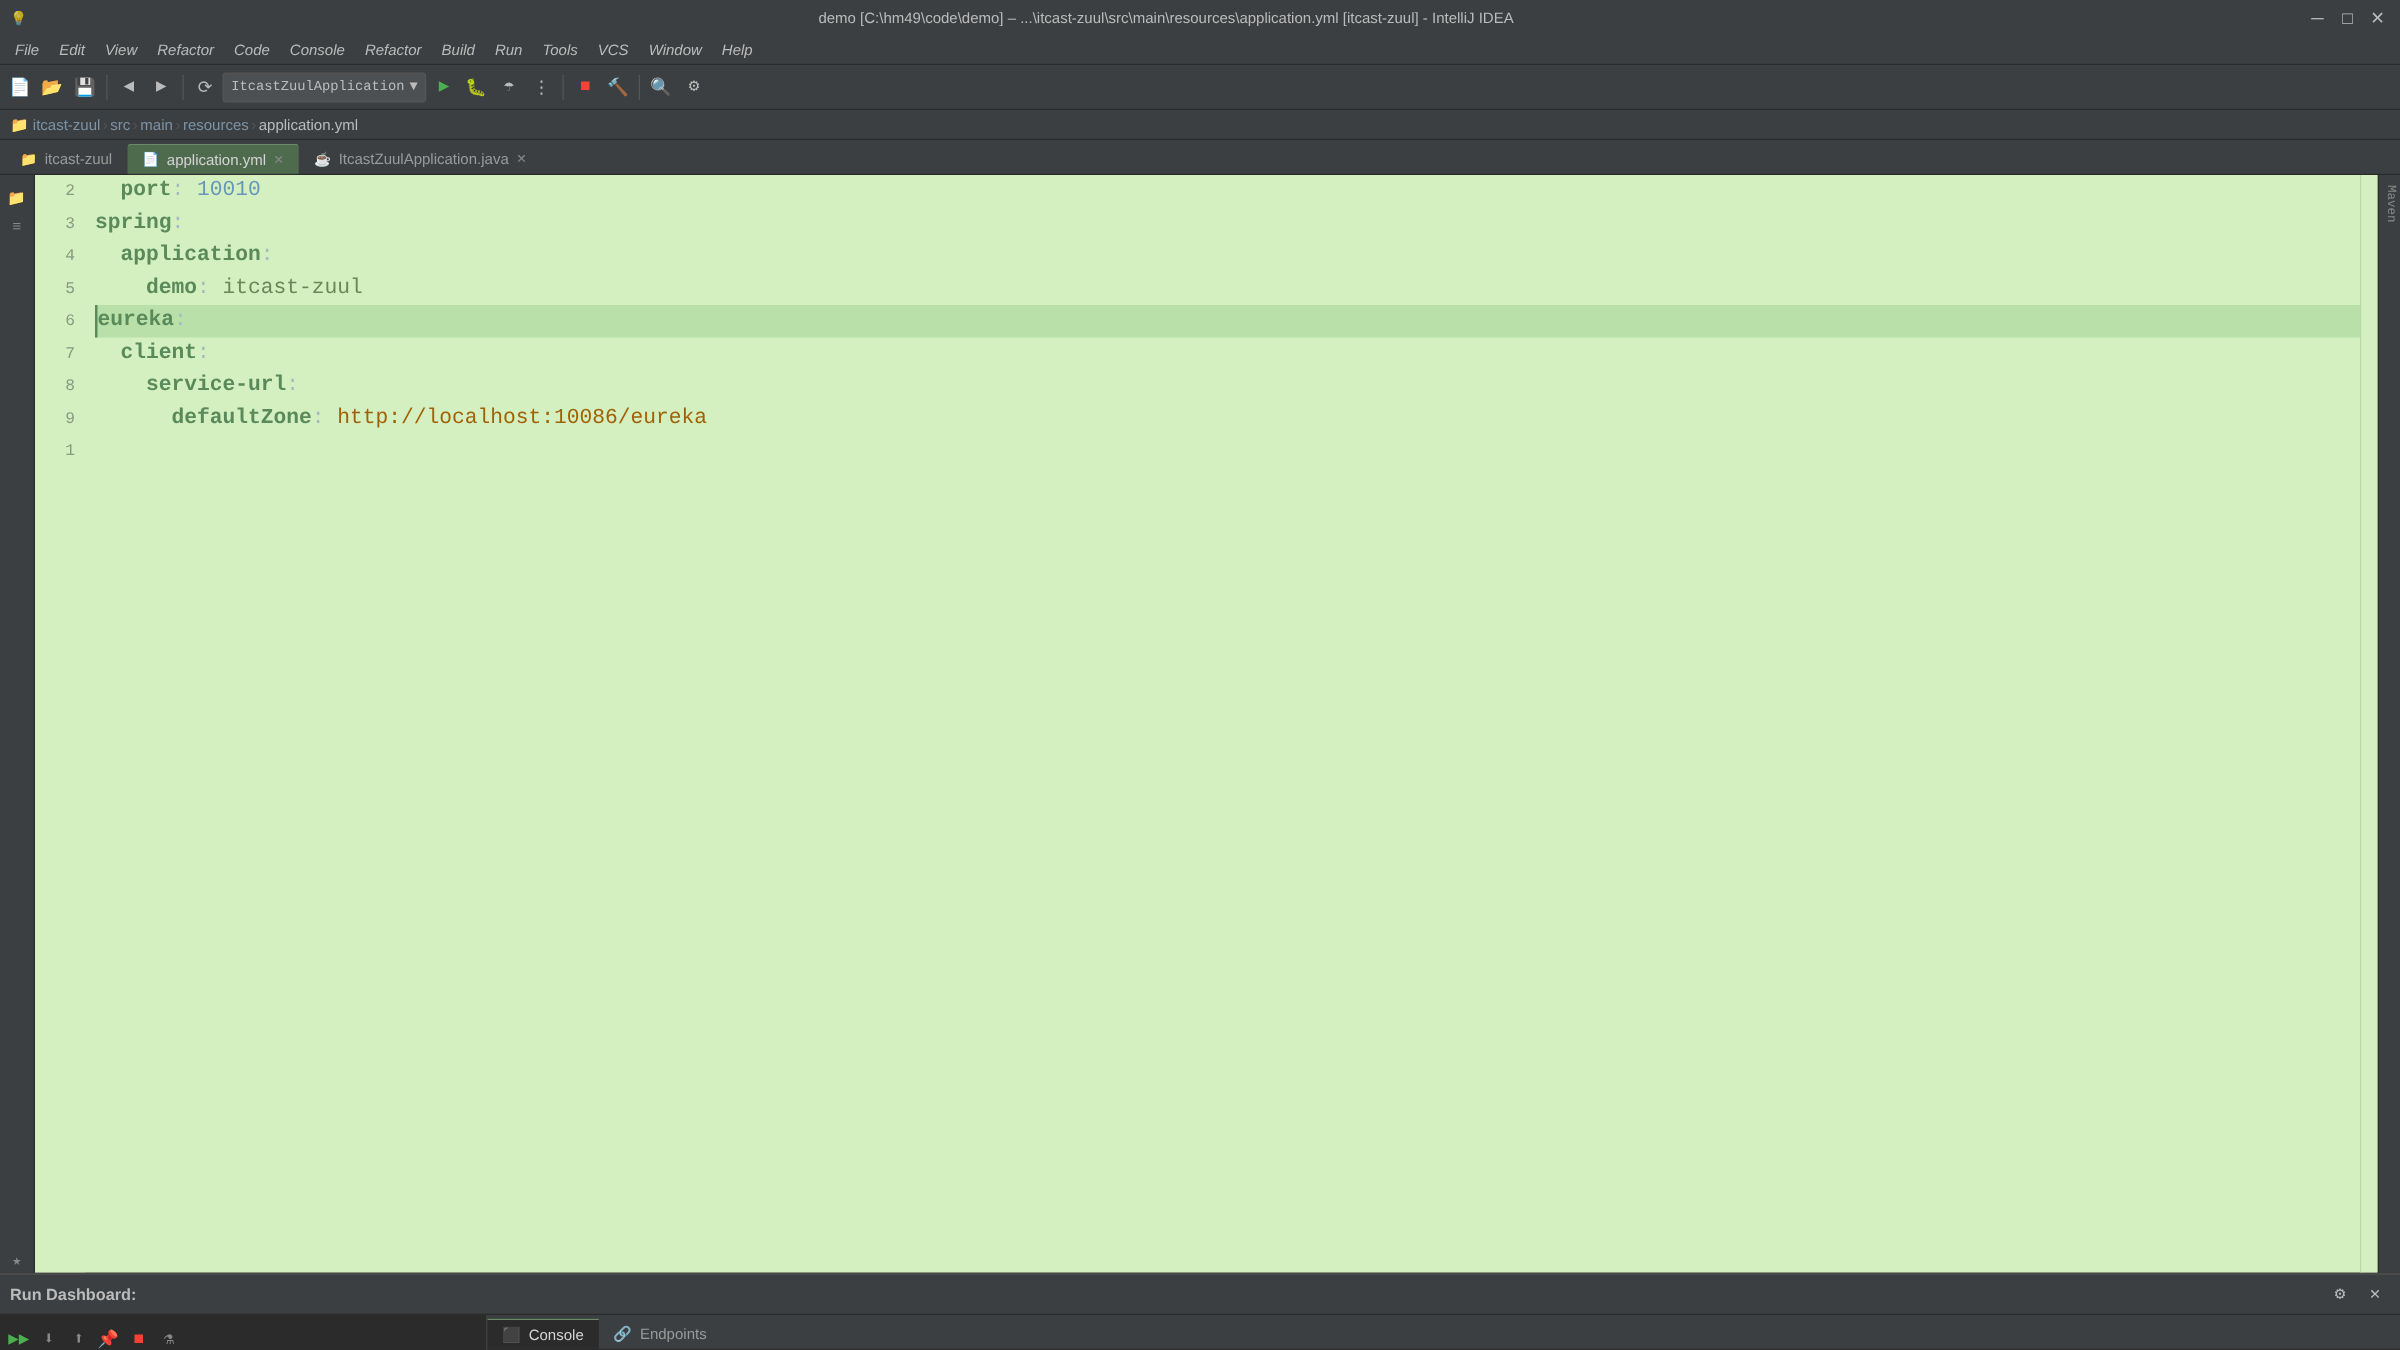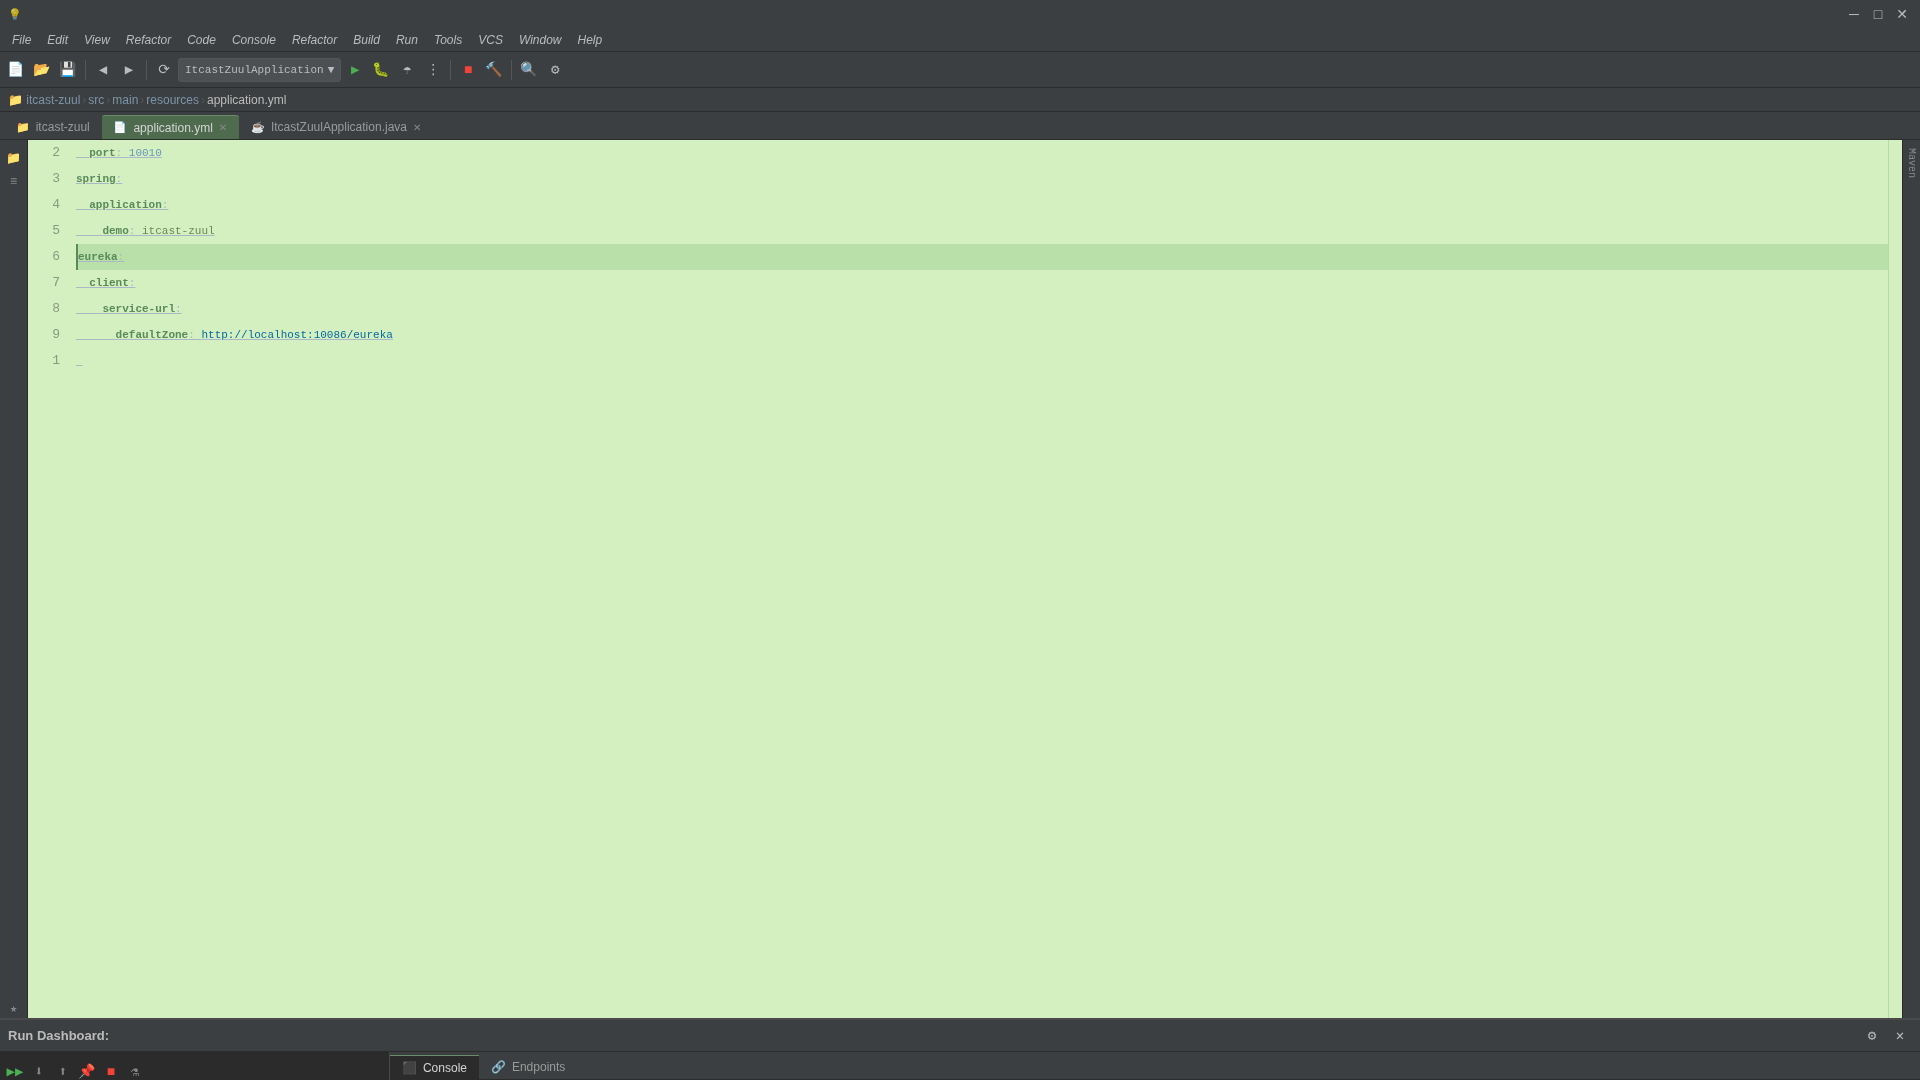--- a/index.html
+++ b/index.html
@@ -38,26 +38,26 @@
     #main-area { display: flex; height: calc(1080px - 28px - 24px - 36px - 24px - 28px - 36px - 26px); }
     
     
     #left-gutter { width: 28px; background: #3c3f41; display: flex; flex-direction: column; align-items: center; padding-top: 8px; gap: 4px; border-right: 1px solid #2b2b2b; }
     .left-gutter-btn { width: 20px; height: 20px; display: flex; align-items: center; justify-content: center; color: #888; font-size: 12px; cursor: pointer; }
     
     
     #editor { flex: 1; background: #d4f0c0; overflow: hidden; position: relative; display: flex; }
     #line-numbers { width: 40px; background: #d4f0c0; padding: 0; display: flex; flex-direction: column; align-items: flex-end; padding-right: 8px; padding-top: 0; color: #8a9a80; font-size: 13px; line-height: 26px; user-select: none; }
     #code-content { flex: 1; padding-left: 8px; overflow: hidden; }
-    .code-line { height: 26px; display: flex; align-items: center; font-size: 11px; line-height: 26px; white-space: pre; text-decoration: underline; }
+    .code-line { height: 26px; display: flex; align-items: center; font-size: 17px; line-height: 26px; white-space: pre; }
     .code-line.current { background: #b8e0a8; border-left: 2px solid #5a8a5a; }
     .kw-key { color: #5a8a5a; font-weight: bold; }
     .kw-value-num { color: #6897bb; }
     .kw-value-str { color: #6a8759; }
-    .kw-url { color: #0369a1; }
+    .kw-url { color: #a16207; }
     
     
     #right-gutter { width: 14px; background: #d4f0c0; border-left: 1px solid #b8d8a4; }
     
     
     #bottom-panel { height: 265px; background: #2b2b2b; display: flex; flex-direction: column; border-top: 2px solid #4a4a4a; }
     #bottom-toolbar { height: 32px; background: #3c3f41; display: flex; align-items: center; justify-content: space-between; padding: 0 8px; border-bottom: 1px solid #2b2b2b; }
     #bottom-toolbar .panel-title { color: #bbb; font-family: 'Segoe UI', sans-serif; font-size: 13px; font-weight: bold; }
     #bottom-toolbar .panel-actions { display: flex; gap: 4px; }
     
@@ -82,20 +82,21 @@
     
     
     #right-panel-btns { width: 18px; background: #3c3f41; display: flex; flex-direction: column; align-items: center; padding-top: 4px; gap: 2px; border-left: 1px solid #2b2b2b; }
     .rpb { font-size: 10px; color: #888; cursor: pointer; writing-mode: vertical-rl; padding: 4px 2px; }
   </style>
 </head>
 <body>
 
 <div id="title-bar">
   <span style="font-size:11px; opacity:0.7">💡</span>
+  <span class="title">demo [C:\hm49\code\demo] – ...\itcast-zuul\src\main\resources\application.yml [itcast-zuul] - IntelliJ IDEA</span>
   <div class="controls">
     <div class="ctrl-btn">─</div>
     <div class="ctrl-btn">□</div>
     <div class="ctrl-btn">✕</div>
   </div>
 </div>
 
 <div id="menu-bar">
   <div class="menu-item">File</div>
   <div class="menu-item">Edit</div>

